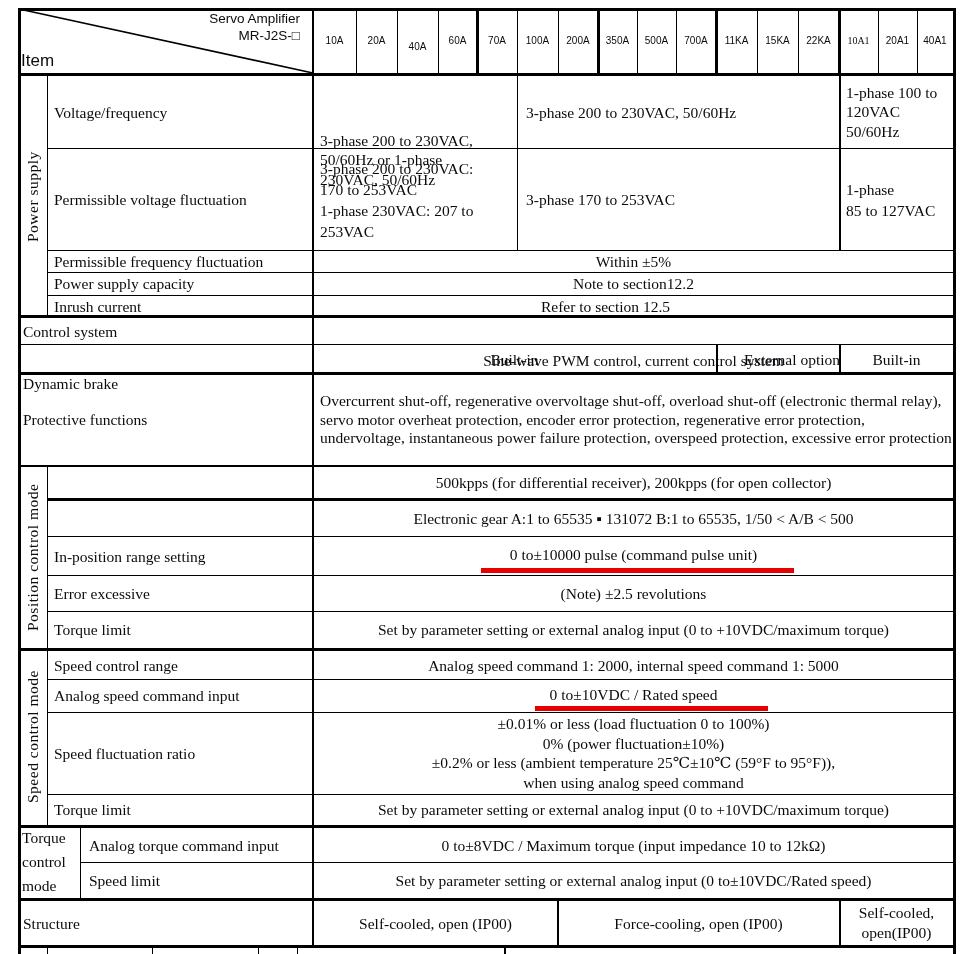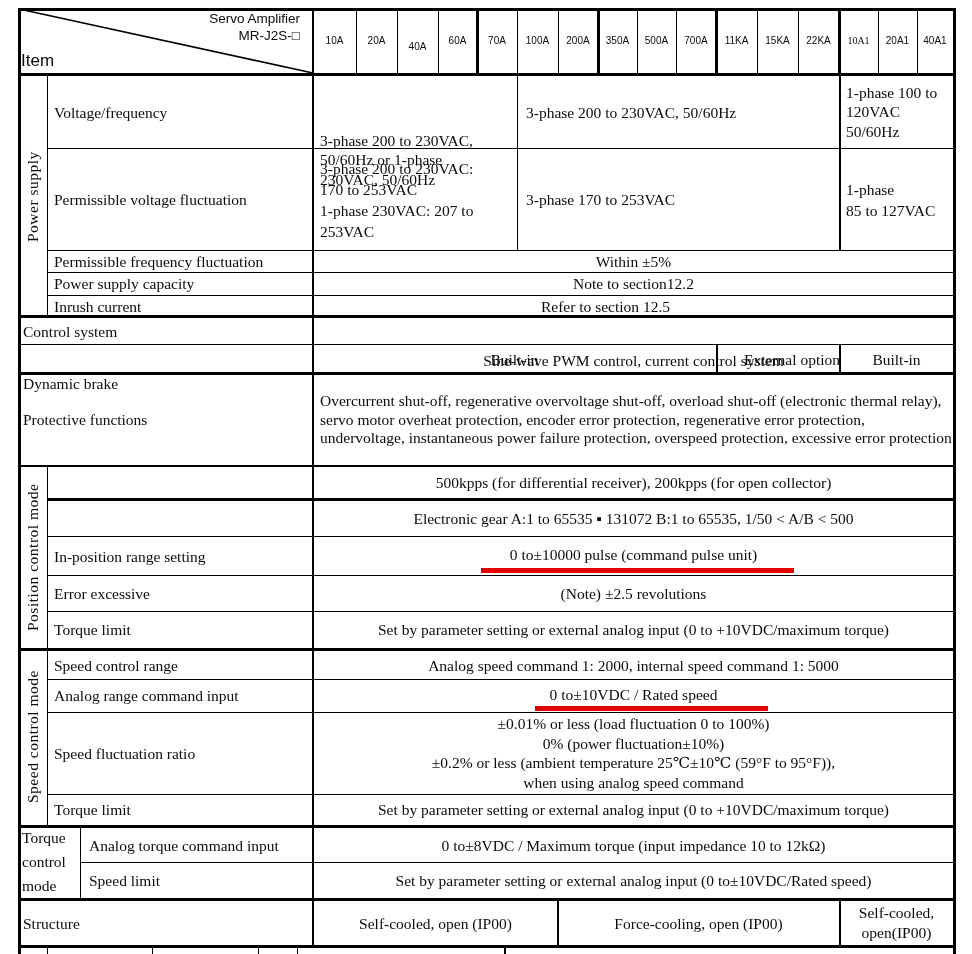--- a/index.html
+++ b/index.html
@@ -74,21 +74,21 @@
   <div class="cell l item-label" style="left:48px;top:250px;width:264px;height:22px;">Permissible frequency fluctuation</div>
   <div class="cell l item-label" style="left:48px;top:272px;width:264px;height:23px;">Power supply capacity</div>
   <div class="cell l item-label" style="left:48px;top:295px;width:264px;height:22px;">Inrush current</div>
   <div class="cell l item-label" style="left:19px;top:317px;width:292px;height:28px;padding-left:4px;">Control system</div>
   <div class="cell l item-label" style="left:19px;top:345px;width:292px;height:28px;padding-left:4px;margin-top:24px;">Dynamic brake</div>
   <div class="cell l item-label" style="left:19px;top:373px;width:292px;height:92px;padding-left:4px;">Protective functions</div>
   <div class="cell l item-label" style="left:48px;top:536px;width:264px;height:40px;">In-position range setting</div>
   <div class="cell l item-label" style="left:48px;top:576px;width:264px;height:35px;">Error excessive</div>
   <div class="cell l item-label" style="left:48px;top:611px;width:264px;height:37px;">Torque limit</div>
   <div class="cell l item-label" style="left:48px;top:651px;width:264px;height:28px;">Speed control range</div>
-  <div class="cell l item-label" style="left:48px;top:679px;width:264px;height:33px;">Analog range command input</div>
+  <div class="cell l item-label" style="left:48px;top:679px;width:264px;height:33px;">Analog speed command input</div>
   <div class="cell l item-label" style="left:48px;top:712px;width:264px;height:82px;">Speed fluctuation ratio</div>
   <div class="cell l item-label" style="left:48px;top:794px;width:264px;height:31px;">Torque limit</div>
   <div class="cell l item-label" style="left:83px;top:828px;width:228px;height:34px;">Analog torque command input</div>
   <div class="cell l item-label" style="left:83px;top:862px;width:228px;height:36px;">Speed limit</div>
   <div class="cell l item-label" style="left:19px;top:901px;width:328px;height:44px;padding-left:4px;">Structure</div>
 
   <div class="cell l" style="left:314px;top:88px;width:202px;height:72px;line-height:19.5px;margin-top:36px;">3-phase 200 to 230VAC,
 50/60Hz or 1-phase
 230VAC, 50/60Hz</div>
   <div class="cell l" style="left:518px;top:76px;width:320px;height:72px;padding-left:8px;">3-phase 200 to 230VAC, 50/60Hz</div>

